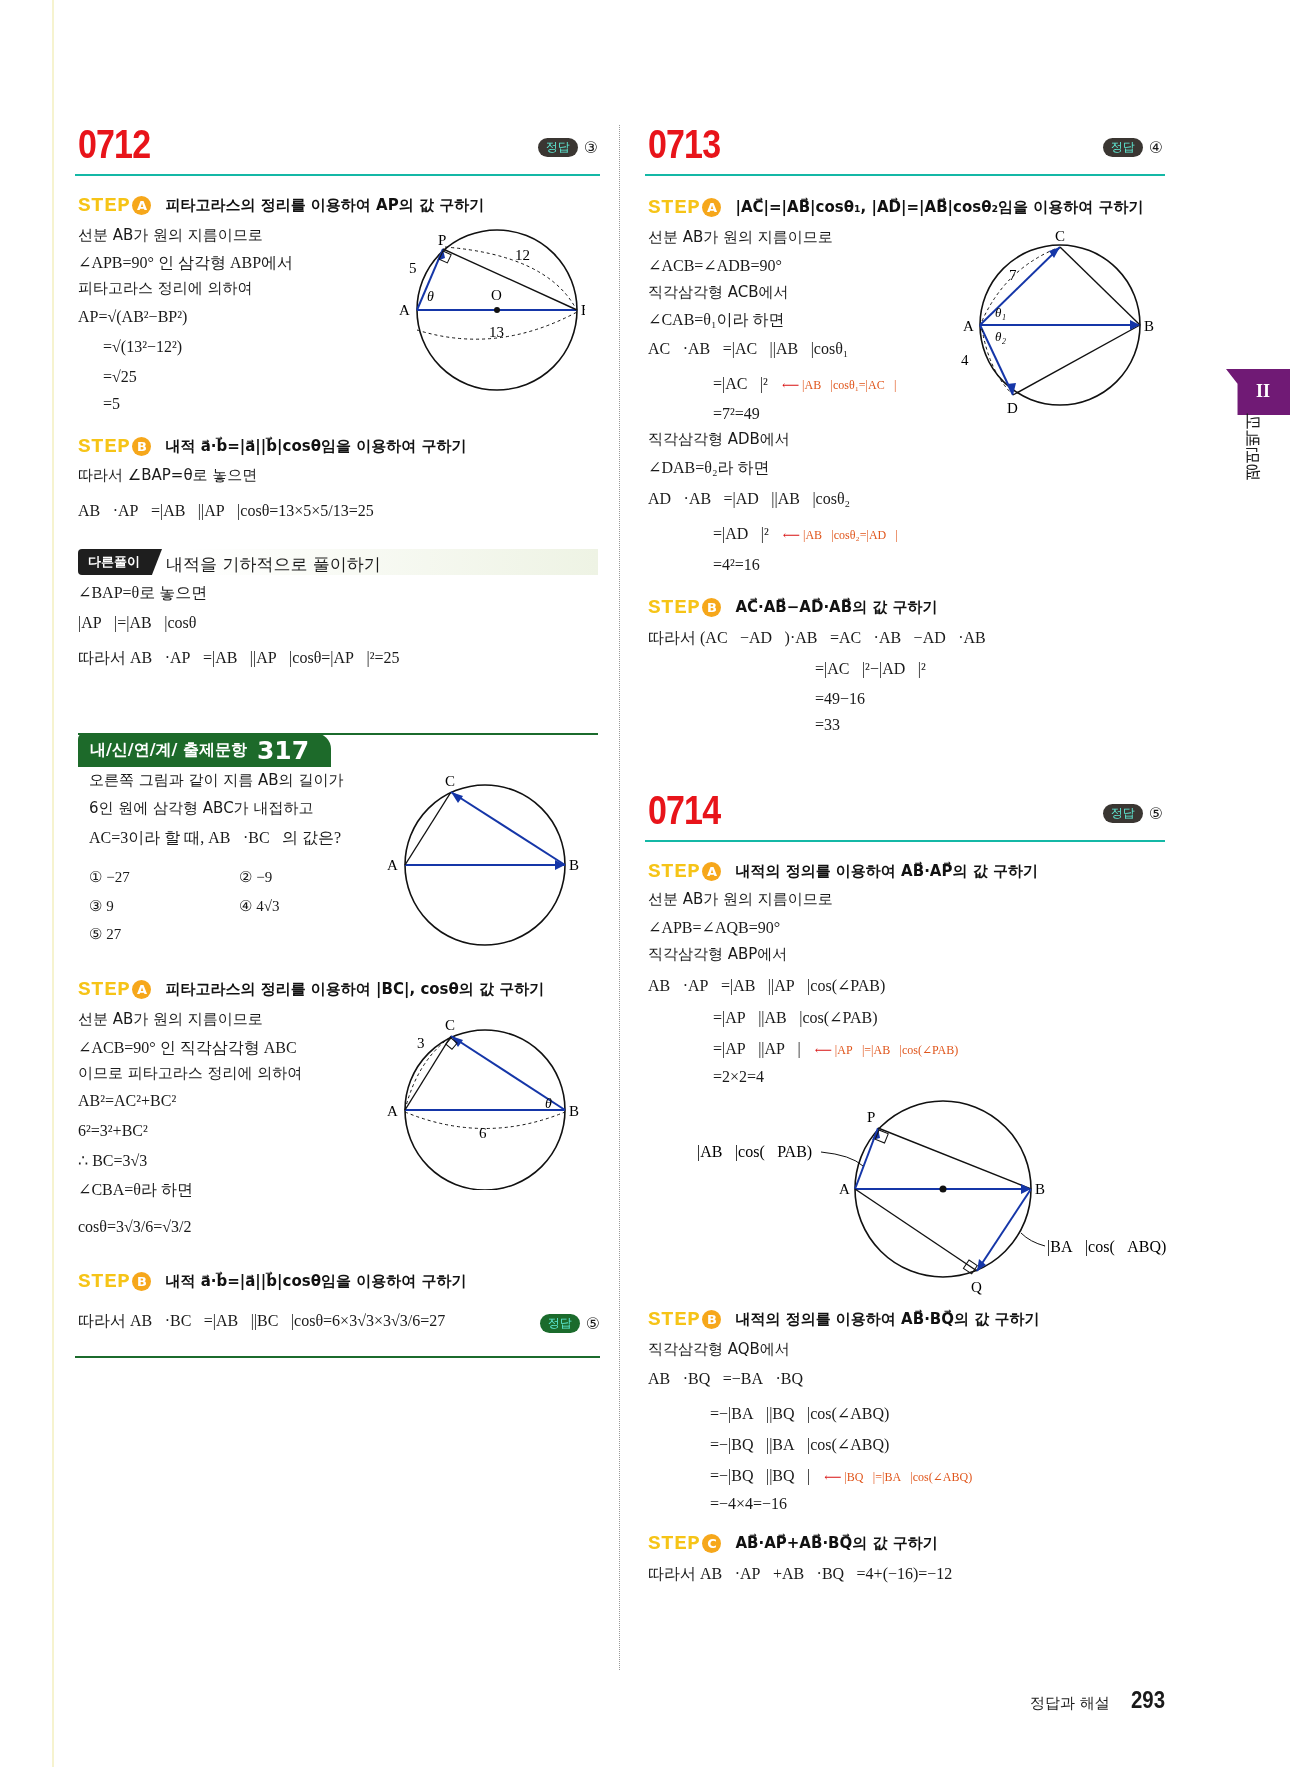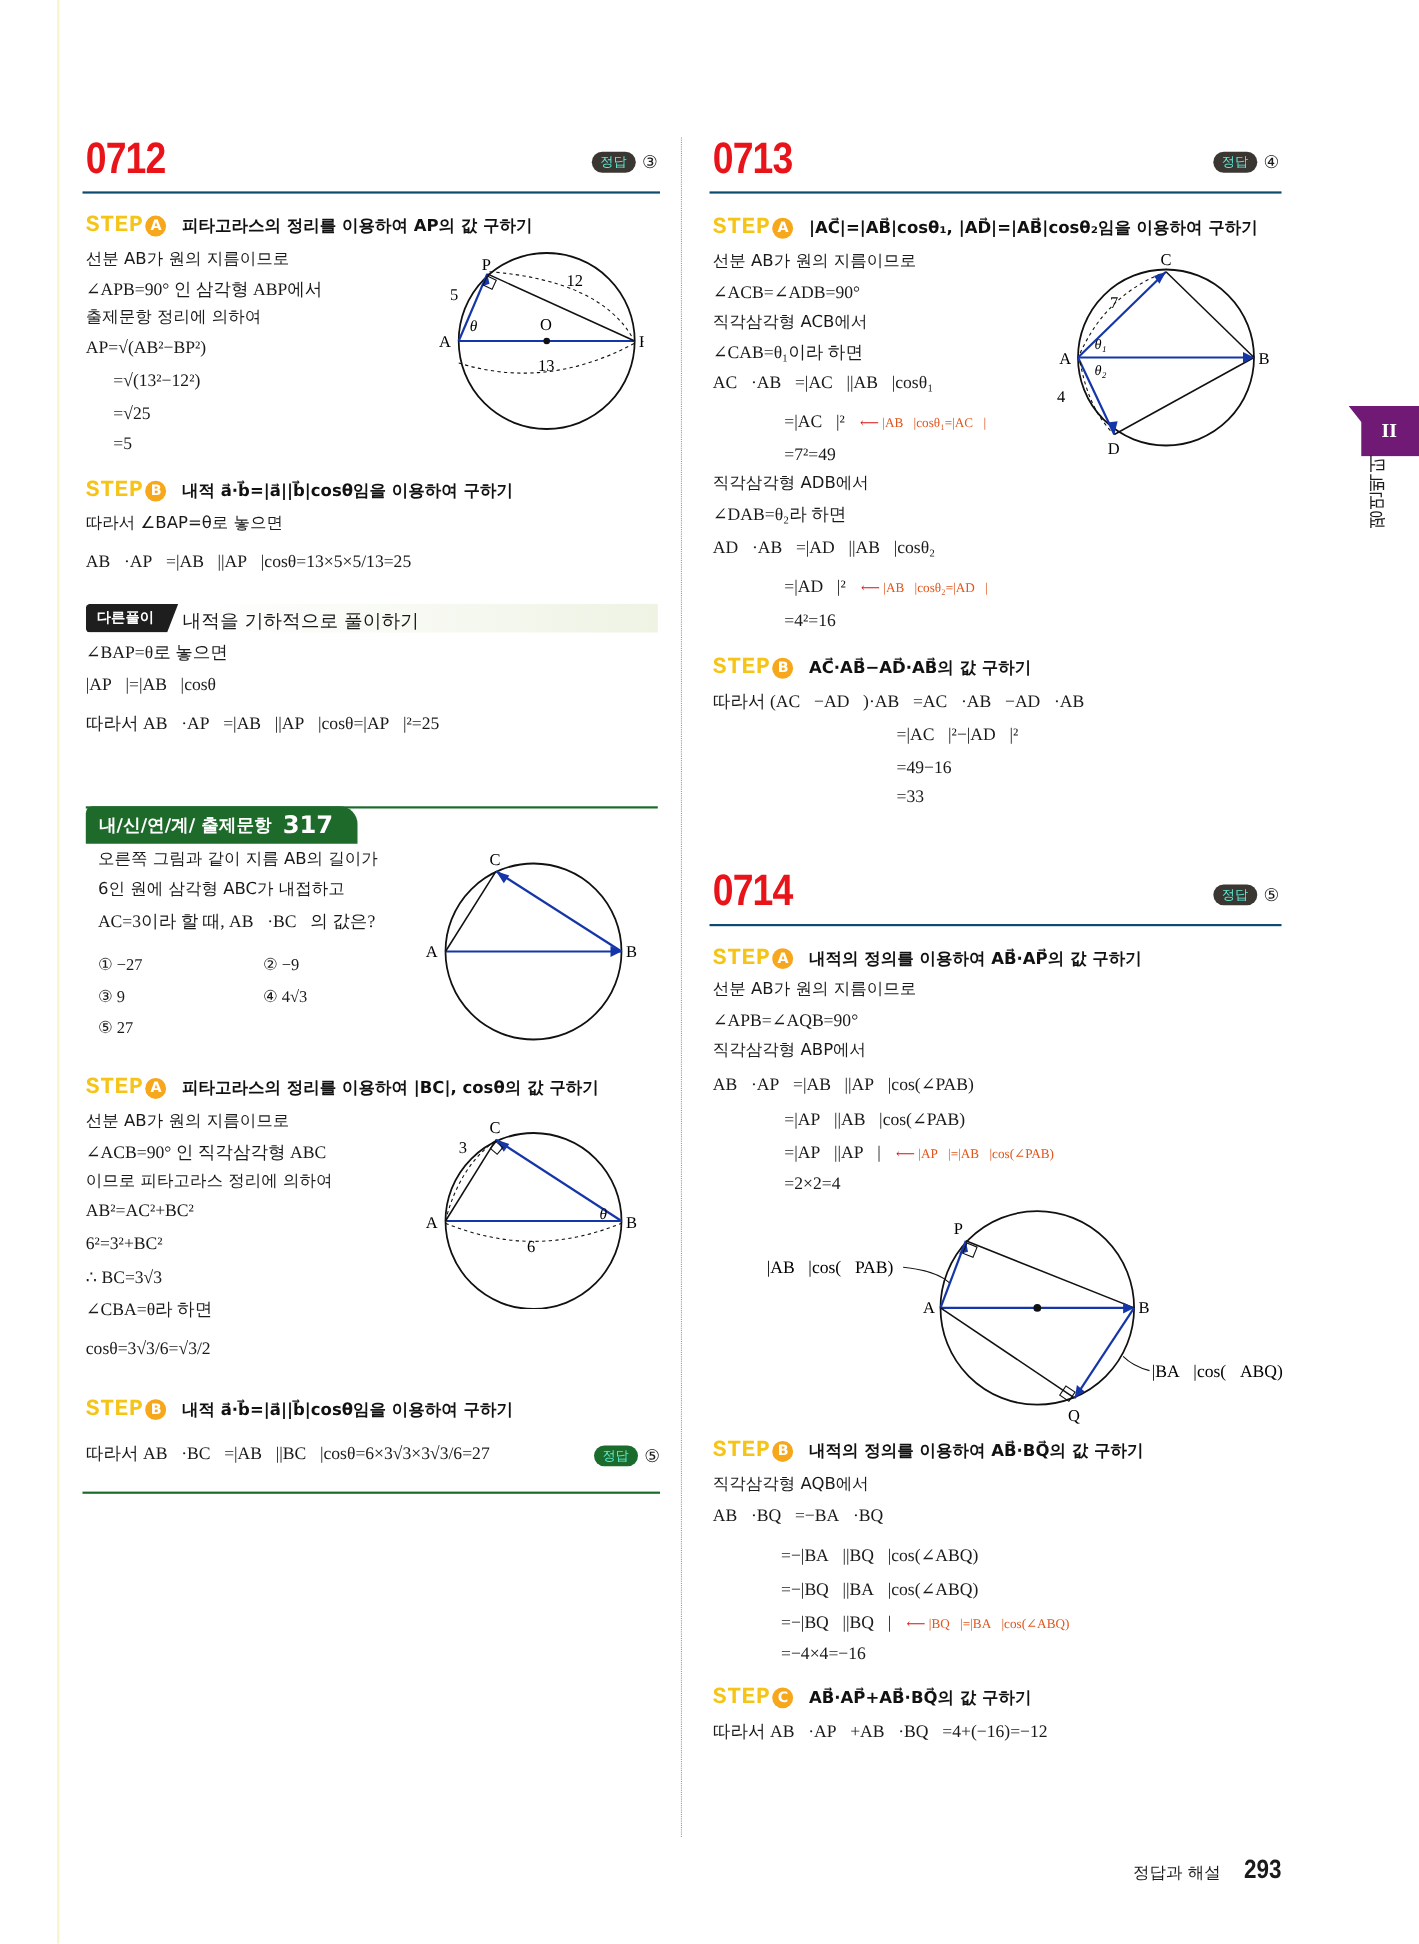--- a/index.html
+++ b/index.html
@@ -2,39 +2,39 @@
 <html><head>
 <meta charset="utf-8">
 <style>
   html,body{margin:0;padding:0;background:#fff;}
   body{width:1290px;height:1767px;position:relative;overflow:hidden;font-family:"DejaVu Sans","Liberation Sans",sans-serif;color:#1a1a1a;}
   .margin-line{position:absolute;left:52px;top:0;width:2px;height:1767px;background:#f6f3cf;}
   .col{position:absolute;top:0;}
   .col-left{left:75px;width:525px;}
   .col-right{left:645px;width:520px;}
   .divider{position:absolute;left:619px;top:125px;height:1545px;border-left:1.5px dotted #999;}
-  .prob-head{position:absolute;left:0;width:100%;height:52px;border-bottom:2px solid #0c4a6e;}
+  .prob-head{position:absolute;left:0;width:100%;height:52px;border-bottom:2px solid #14b8a6;}
   .prob-num{position:absolute;left:3px;top:0;font-family:"Liberation Sans",sans-serif;font-weight:bold;font-size:40px;color:#e8141a;letter-spacing:-1px;transform:scaleX(.85);transform-origin:left;}
   .ans{position:absolute;right:2px;top:16px;display:flex;align-items:center;gap:6px;font-size:16px;}
   .ans-pill{background:#3a3632;color:#5eead4;font-size:12px;border-radius:10px;padding:1px 8px;}
   .ans-pill.green{background:#1b6b2c;}
   .step{position:absolute;left:3px;display:flex;align-items:center;gap:6px;font-size:15px;font-weight:bold;white-space:nowrap;}
   .step-tag{color:#f6c417;font-family:Liberation Mono, monospace;font-weight:bold;font-size:21px;letter-spacing:.5px;}
   .step-circle{display:inline-block;width:19px;height:19px;border-radius:50%;background:#f6a71b;color:#fff;font-size:13px;text-align:center;line-height:19px;margin-left:-4px;}
   .step-title{margin-left:8px;color:#111;}
   .line{position:absolute;left:3px;font-family:"Liberation Serif","DejaVu Serif",serif;font-size:16px;white-space:nowrap;}
   .line.k{font-family:"DejaVu Sans",sans-serif;font-size:15px;}
   .note{color:#e0551b;font-size:12px;margin-left:10px;}
   .note .arr{color:#d81010;}
   .alt-bar{position:absolute;left:3px;width:520px;height:26px;background:linear-gradient(90deg,#fff 20%,#eef3e4 100%);}
   .alt-tag{position:absolute;left:0;top:0;height:26px;background:#1e1e1e;color:#fff;font-size:13px;font-weight:bold;line-height:26px;padding:0 22px 0 10px;clip-path:polygon(0 0,100% 0,88% 100%,0 100%);border-radius:4px 0 0 4px;}
   .alt-title{position:absolute;left:88px;top:4px;font-size:17px;}
   .naesin{position:absolute;left:3px;width:520px;height:36px;border-top:2px solid #1b6b2c;}
   .naesin-tag{position:absolute;left:0;top:-2px;height:34px;background:#1d6a2a;color:#fff;padding:0 22px 0 12px;border-radius:6px 16px 0 0;display:flex;align-items:center;gap:10px;font-size:16px;font-weight:bold;}
-  .naesin-tag .num{font-size:22px;}
+  .naesin-tag .num{font-size:25px;}
   .choices{position:absolute;left:14px;font-family:"Liberation Serif",serif;font-size:15px;}
   .choice{position:absolute;white-space:nowrap;}
   .endline{position:absolute;left:0;width:525px;border-top:2px solid #1b6b2c;}
   .diagram{position:absolute;}
   .side-tab{position:absolute;left:1226px;top:369px;width:64px;height:46px;background:#701a75;clip-path:polygon(0 0,100% 0,100% 100%,18% 100%,18% 32%);}
   .side-tab span{position:absolute;left:30px;top:12px;color:#fff;font-family:"Liberation Serif",serif;font-weight:bold;font-size:18px;}
   .side-label{position:absolute;left:1240px;top:425px;font-size:17px;writing-mode:vertical-rl;transform:rotate(180deg);}
   .footer{position:absolute;left:1030px;top:1686px;display:flex;align-items:baseline;gap:18px;}
   .footer-label{font-size:15px;}
   .footer-page{font-family:"Liberation Sans",sans-serif;font-weight:bold;font-size:24px;transform:scaleX(.85);}
@@ -56,21 +56,21 @@
     </span>
   </div>
 
   <div class="step" style="top:194px">
     <span class="step-tag">STEP</span>
     <span class="step-circle">A</span>
     <span class="step-title">피타고라스의 정리를 이용하여 AP의 값 구하기</span>
   </div>
   <div class="line k" style="top:226px">선분 AB가 원의 지름이므로</div>
   <div class="line" style="top:253px">∠APB=90° 인 삼각형 ABP에서</div>
-  <div class="line k" style="top:279px">출제문항 정리에 의하여</div>
+  <div class="line k" style="top:279px">피타고라스 정리에 의하여</div>
   <div class="line" style="top:308px">AP=√(AB²−BP²)</div>
   <div class="line" style="top:338px;left:28px">=√(13²−12²)</div>
   <div class="line" style="top:368px;left:28px">=√25</div>
   <div class="line" style="top:395px;left:28px">=5</div>
 
   <svg class="diagram" style="left:310px;top:225px" width="200" height="200">
     <circle cx="112" cy="85" r="80" fill="none" stroke="#111" stroke-width="1.6"></circle>
     <line x1="32" y1="85" x2="192" y2="85" stroke="#1536a8" stroke-width="2"></line>
     <line x1="32" y1="85" x2="58" y2="24" stroke="#1536a8" stroke-width="2"></line>
     <line x1="58" y1="24" x2="192" y2="85" stroke="#111" stroke-width="1.4"></line>

